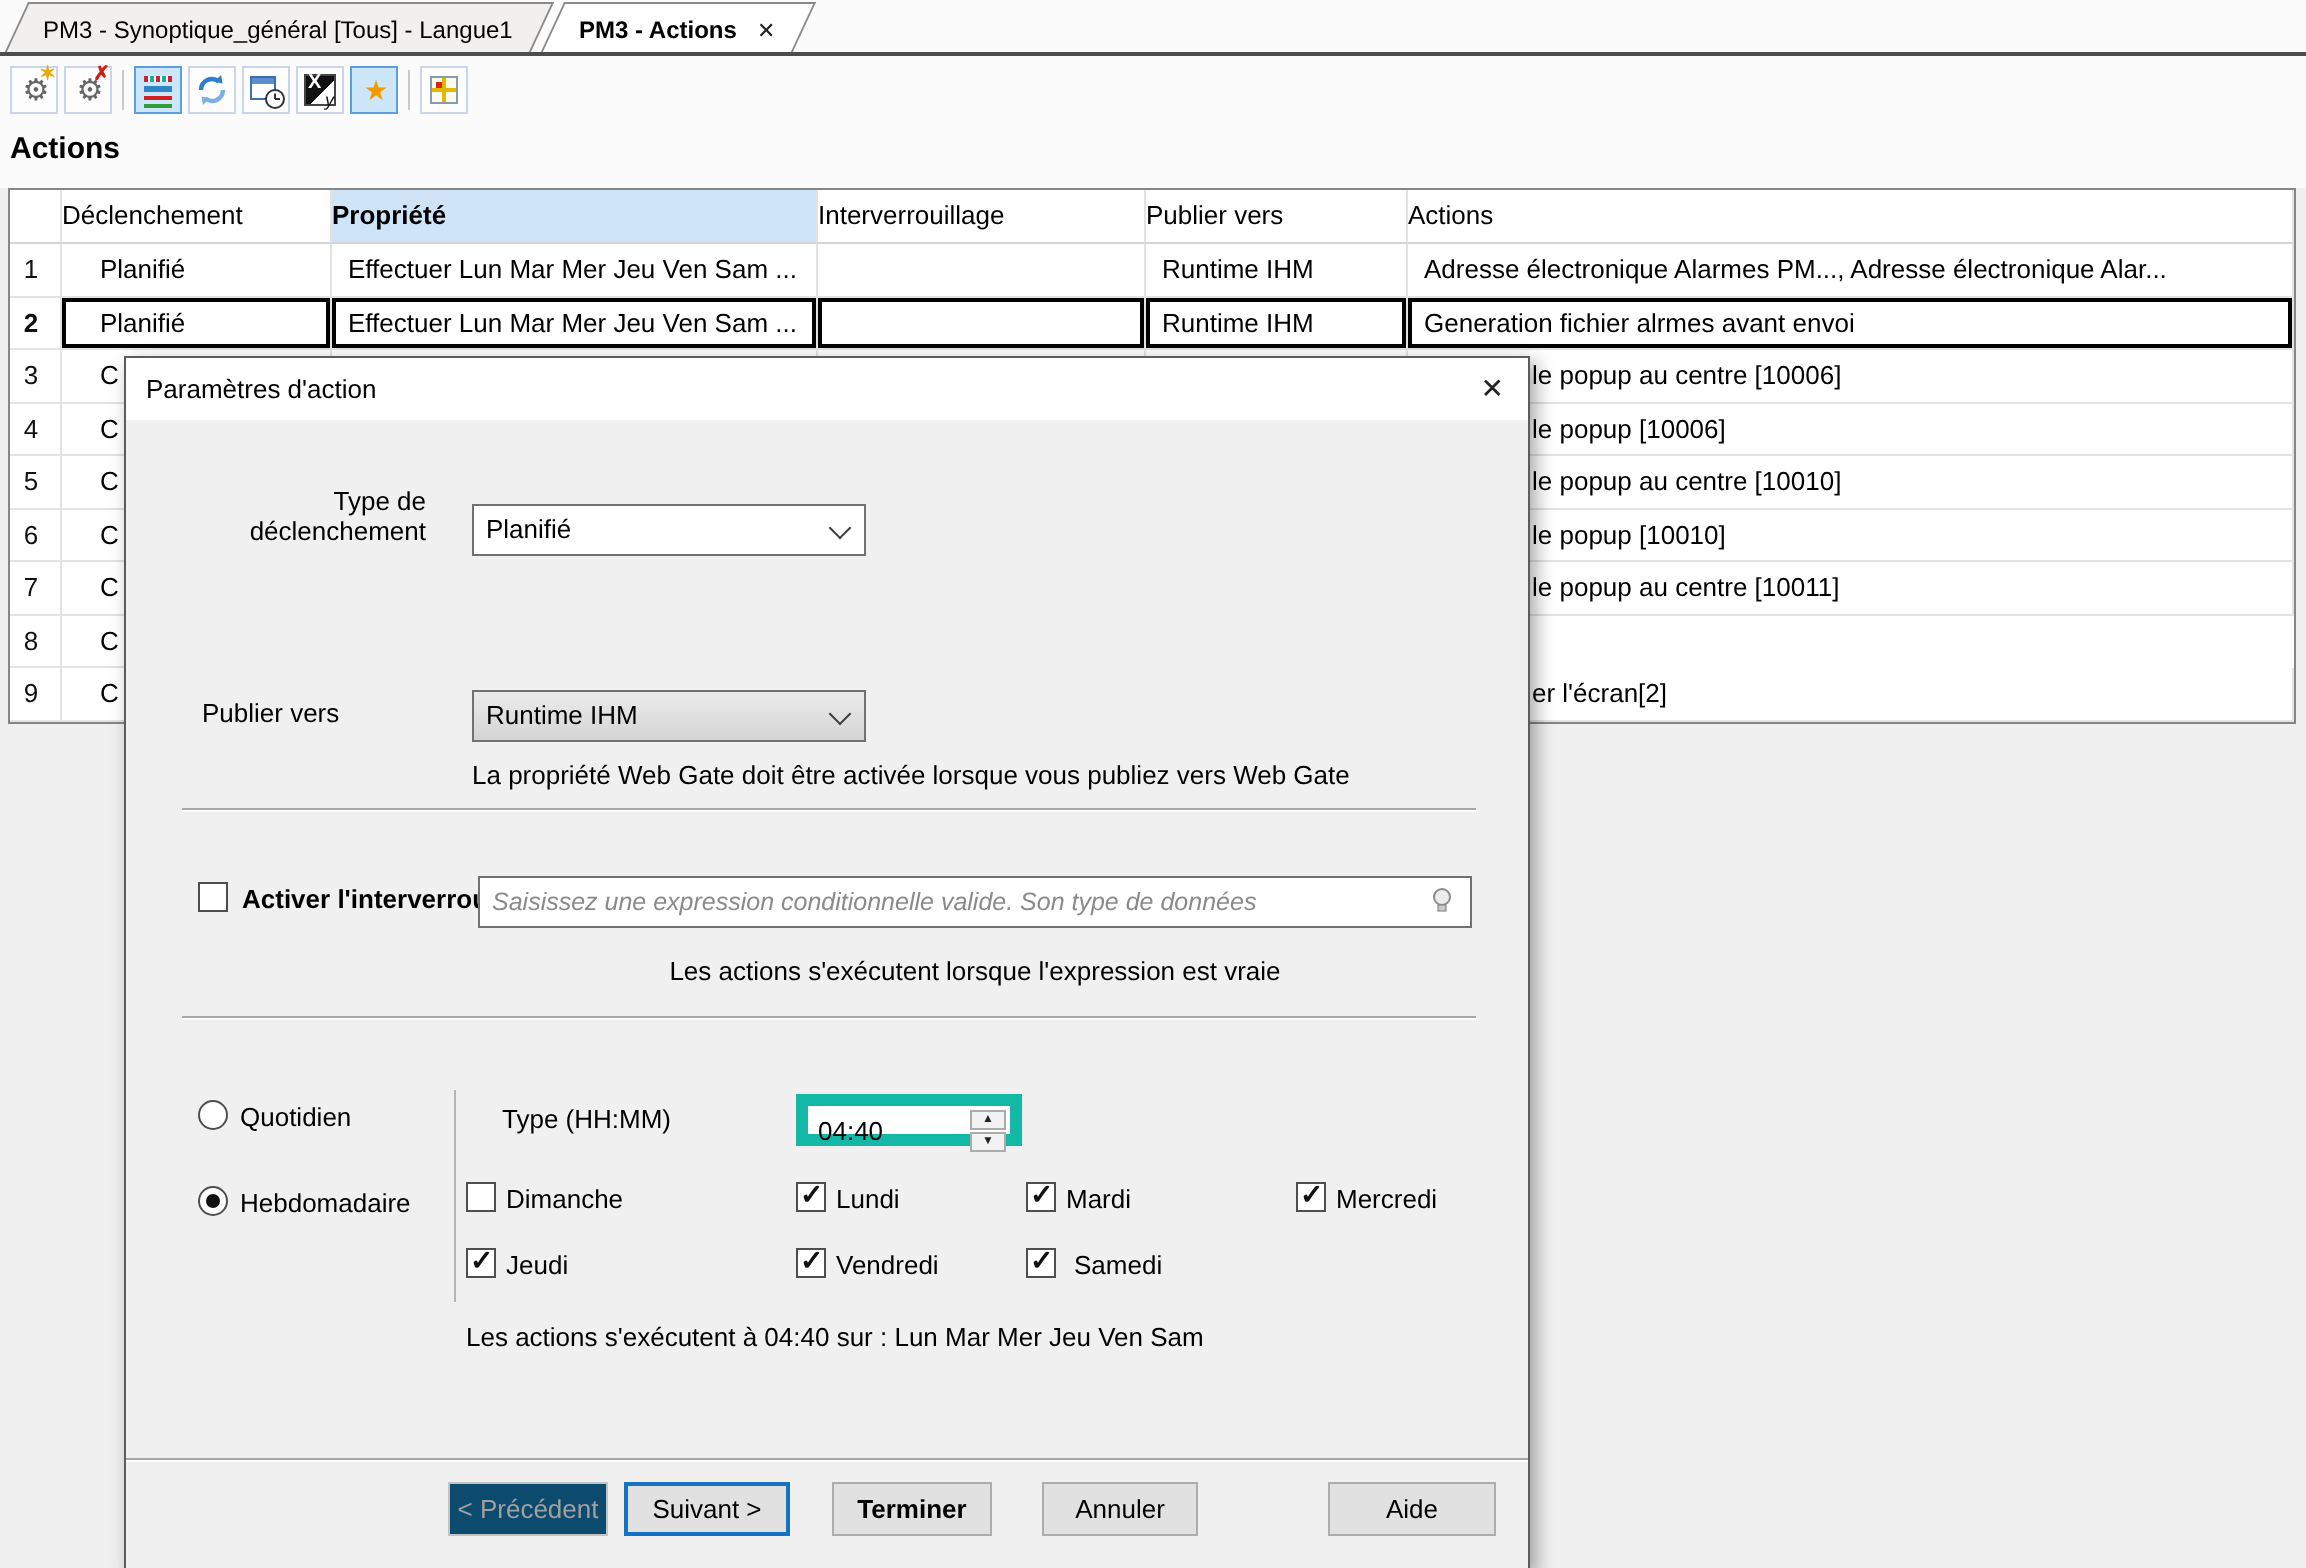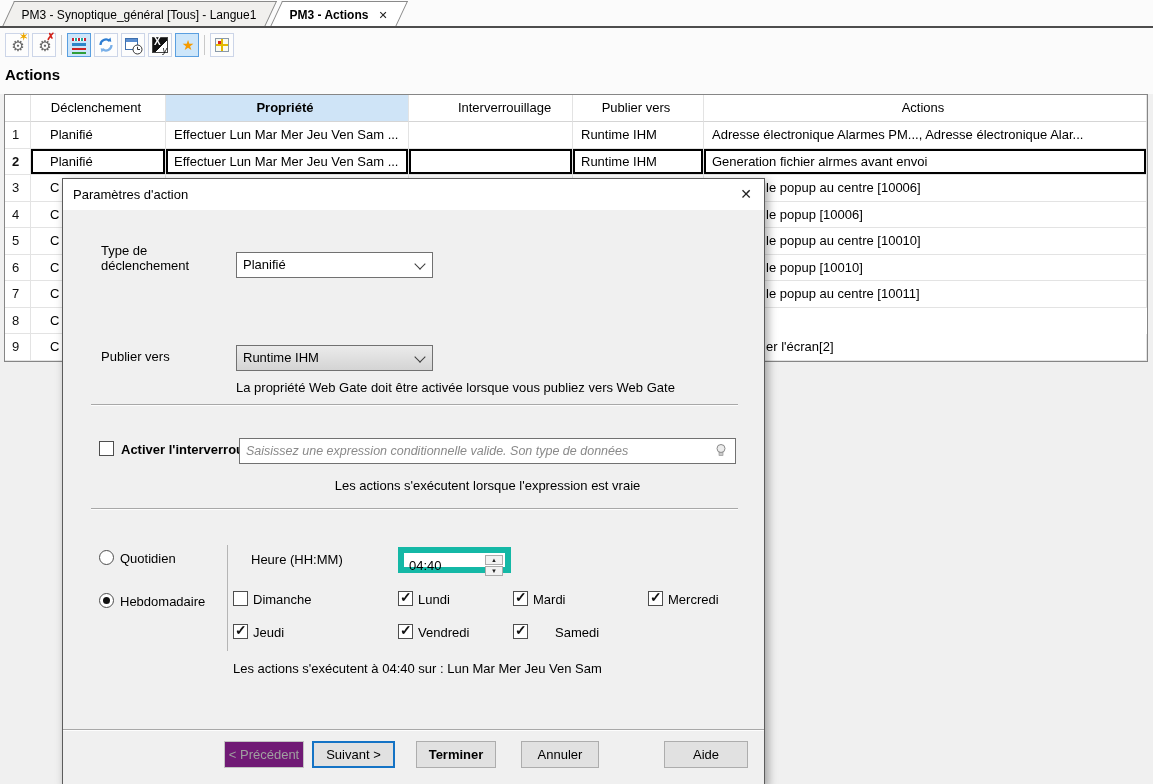--- a/index.html
+++ b/index.html
@@ -39,35 +39,35 @@
   .gridico{position:absolute;inset:4px;border:1px solid #8a9aaa;background:#fbfbee;}
   .gridico .gh{position:absolute;left:0;right:0;top:45%;height:2px;background:#e3b900;}
   .gridico .gv{position:absolute;top:0;bottom:0;left:45%;width:2px;background:#e3b900;}
   .gridico .gdot{position:absolute;left:2px;top:2px;width:3px;height:3px;background:#d22;}
   
   .section-title{position:absolute;left:5px;top:66px;font-size:15px;font-weight:bold;}
   
   .grid{position:absolute;left:4px;top:94px;width:1142px;height:266px;border:1px solid #868686;background:#fff;}
   .cell{position:absolute;box-sizing:border-box;border-right:1px solid #e3e3e3;border-bottom:1px solid #e3e3e3;
         background:#fff;font-size:13px;padding:5px 4px 0 8px;white-space:nowrap;overflow:hidden;}
-  .cell.th{text-align:center;padding-left:0;border-bottom-color:#d5d5d5;}
+  .cell.th{padding-left:0;border-bottom-color:#d5d5d5;}
   .cell.prop-h{background:#cfe4f7;font-weight:bold;}
   .cell.num{text-align:center;padding-left:0;color:#111;}
   .cell.decl{padding-left:19px;}
   .cell.sel{box-shadow:inset 0 0 0 2px #000;}
   .cell.selnum{font-weight:bold;}
   .cell.clip{padding-left:62px;}
   
   .dialog{position:absolute;left:62px;top:178px;width:701px;height:606px;background:#f0f0f0;
           border:1px solid #5c5c5c;box-sizing:content-box;box-shadow:3px 3px 9px rgba(0,0,0,.35);z-index:10;}
   .dlg-title{position:absolute;left:0;top:0;width:100%;height:31px;background:#fff;}
   .dlg-title-text{position:absolute;left:10px;top:8px;font-size:13px;}
   .dlg-close{position:absolute;right:12px;top:7px;font-size:14px;color:#222;}
   .lbl{position:absolute;font-size:13px;white-space:nowrap;}
-  .lbl.wrap{white-space:normal;line-height:15px;}
+  .lbl.wrap{white-space:normal;line-height:15px;text-align:right;}
   .select{position:absolute;height:26px;box-sizing:border-box;background:#fff;border:1px solid #717171;
           font-size:13px;padding:4px 20px 0 6px;white-space:nowrap;overflow:hidden;}
   .select.gray{background:linear-gradient(#ebebeb,#d4d4d4);}
   .chev{position:absolute;right:8px;top:7px;width:7px;height:7px;border-right:1.5px solid #3c3c3c;
         border-bottom:1.5px solid #3c3c3c;transform:rotate(45deg);}
   .sep{position:absolute;height:0;border-top:1px solid #a8a8a8;border-bottom:1px solid #fdfdfd;}
   .checkbox{position:absolute;width:15px;height:15px;box-sizing:border-box;border:1px solid #4e4e4e;background:#fff;}
   .checkbox.checked::after{content:"✓";position:absolute;left:1px;top:-3px;font-size:14px;font-weight:bold;color:#111;}
   .radio{position:absolute;width:15px;height:15px;box-sizing:border-box;border:1px solid #4e4e4e;border-radius:50%;background:#fff;}
   .radio.selected::after{content:"";position:absolute;left:3px;top:3px;width:7px;height:7px;border-radius:50%;background:#111;}
@@ -80,21 +80,21 @@
              border:6px solid #14b8a6;background:#fff;}
   .spin-input{position:absolute;left:0;top:0;width:86px;height:24px;border:none;outline:none;
               font:13px "Liberation Sans",sans-serif;padding:0 0 0 5px;background:transparent;}
   .spin-btn{position:absolute;right:2px;width:18px;height:10px;box-sizing:border-box;border:1px solid #ababab;
             background:#f2f2f2;font-size:6px;line-height:8px;text-align:center;color:#222;}
   .spin-btn.up{top:2px;}.spin-btn.down{top:13px;}
   .days{position:absolute;left:0;top:0;width:0;height:0;}
   .dlg-buttons{position:absolute;left:0;top:0;width:0;height:0;}
   .btn{position:absolute;height:27px;box-sizing:border-box;background:#e1e1e1;border:1px solid #adadad;
        font-size:13px;text-align:center;line-height:25px;}
-  .btn.disabled{color:#a0a0a0;background:#701a75;border-color:#c3c3c3;}
+  .btn.disabled{color:#a0a0a0;background:#0c4a6e;border-color:#c3c3c3;}
   .btn.focused{border:2px solid #1473c5;line-height:23px;}
 </style>
 </head>
 <body>
 
 <div class="top-strip">
   <div class="tab-bar">
       <div class="tab">
         <span class="tab-inner">
           <span class="tab-label">PM3 - Synoptique_général [Tous] - Langue1</span>
@@ -175,21 +175,21 @@
         </span>
       </span>
     </div>
   <div class="section-title">Actions</div>
 </div>
 
 <div class="grid">
     <div class="cell th" style="left: 0px; top: 0px; width: 26px; height: 27px;"></div>
     <div class="cell th" style="left: 26px; top: 0px; width: 135px; height: 27px;">Déclenchement</div>
     <div class="cell th prop-h" style="left: 161px; top: 0px; width: 243px; height: 27px;">Propriété</div>
-    <div class="cell th" style="left: 404px; top: 0px; width: 164px; height: 27px; padding-left: 32px;">Interverrouillage</div>
+    <div class="cell th" style="left: 404px; top: 0px; width: 164px; height: 27px;">Interverrouillage</div>
     <div class="cell th" style="left: 568px; top: 0px; width: 131px; height: 27px;">Publier vers</div>
     <div class="cell th" style="left: 699px; top: 0px; width: 443px; height: 27px;">Actions</div>
     <div class="cell num" style="left: 0px; top: 27px; width: 26px; height: 26.5px;">1</div>
     <div class="cell decl" style="left: 26px; top: 27px; width: 135px; height: 26.5px;">Planifié</div>
     <div class="cell" style="left: 161px; top: 27px; width: 243px; height: 26.5px;">Effectuer Lun Mar Mer Jeu Ven Sam ...</div>
     <div class="cell" style="left: 404px; top: 27px; width: 164px; height: 26.5px;"></div>
     <div class="cell" style="left: 568px; top: 27px; width: 131px; height: 26.5px;">Runtime IHM</div>
     <div class="cell" style="left: 699px; top: 27px; width: 443px; height: 26.5px;">Adresse électronique Alarmes PM..., Adresse électronique Alar...</div>
     <div class="cell num selnum" style="left: 0px; top: 53.5px; width: 26px; height: 26.5px;">2</div>
     <div class="cell decl sel" style="left: 26px; top: 53.5px; width: 135px; height: 26.5px;">Planifié</div>
@@ -274,42 +274,42 @@
 
   <div class="sep" style="left:28px;top:329px;width:647px"></div>
 
   <span class="radio" style="left:36px;top:371px"></span>
   <span class="lbl" style="left:57px;top:372px">Quotidien</span>
   <span class="radio selected" style="left:36px;top:414px"></span>
   <span class="lbl" style="left:57px;top:415px">Hebdomadaire</span>
 
   <div class="vdiv"></div>
 
-  <span class="lbl" style="left:188px;top:373px">Heure (HH:MM)</span>
+  <span class="lbl" style="left:188px;top:373px">Type (HH:MM)</span>
   <div class="spin-wrap">
     <input class="spin-input" value="04:40" style="">
     <span class="spin-btn up">▲</span>
     <span class="spin-btn down">▼</span>
   </div>
 
   <div class="days">
       <span class="checkbox" style="left: 170px; top: 412px; width: 15px; height: 15px;"></span>
       <span class="lbl" style="left: 190px; top: 413px;">Dimanche</span>
       <span class="checkbox checked" style="left: 335px; top: 412px; width: 15px; height: 15px;"></span>
       <span class="lbl" style="left: 355px; top: 413px;">Lundi</span>
       <span class="checkbox checked" style="left: 450px; top: 412px; width: 15px; height: 15px;"></span>
       <span class="lbl" style="left: 470px; top: 413px;">Mardi</span>
       <span class="checkbox checked" style="left: 585px; top: 412px; width: 15px; height: 15px;"></span>
       <span class="lbl" style="left: 605px; top: 413px;">Mercredi</span>
       <span class="checkbox checked" style="left: 170px; top: 445px; width: 15px; height: 15px;"></span>
       <span class="lbl" style="left: 190px; top: 446px;">Jeudi</span>
       <span class="checkbox checked" style="left: 335px; top: 445px; width: 15px; height: 15px;"></span>
       <span class="lbl" style="left: 355px; top: 446px;">Vendredi</span>
       <span class="checkbox checked" style="left: 450px; top: 445px; width: 15px; height: 15px;"></span>
-      <span class="lbl" style="left: 492px; top: 446px;">Samedi</span>
+      <span class="lbl" style="left: 474px; top: 446px;">Samedi</span>
     </div>
 
   <div class="lbl" style="left:170px;top:482px">Les actions s'exécutent à 04:40 sur : Lun Mar Mer Jeu Ven Sam</div>
 
   <div class="sep" style="left:0;top:550px;width:701px"></div>
   <div class="dlg-buttons">
       <div class="btn disabled" style="left: 161px; top: 562px; width: 80px; height: 27px;">&lt; Précédent</div>
       <div class="btn focused" style="left: 249px; top: 562px; width: 83px; height: 27px;">Suivant &gt;</div>
       <div class="btn" style="left: 353px; top: 562px; width: 80px; height: 27px; font-weight: bold;">Terminer</div>
       <div class="btn" style="left: 458px; top: 562px; width: 78px; height: 27px;">Annuler</div>

